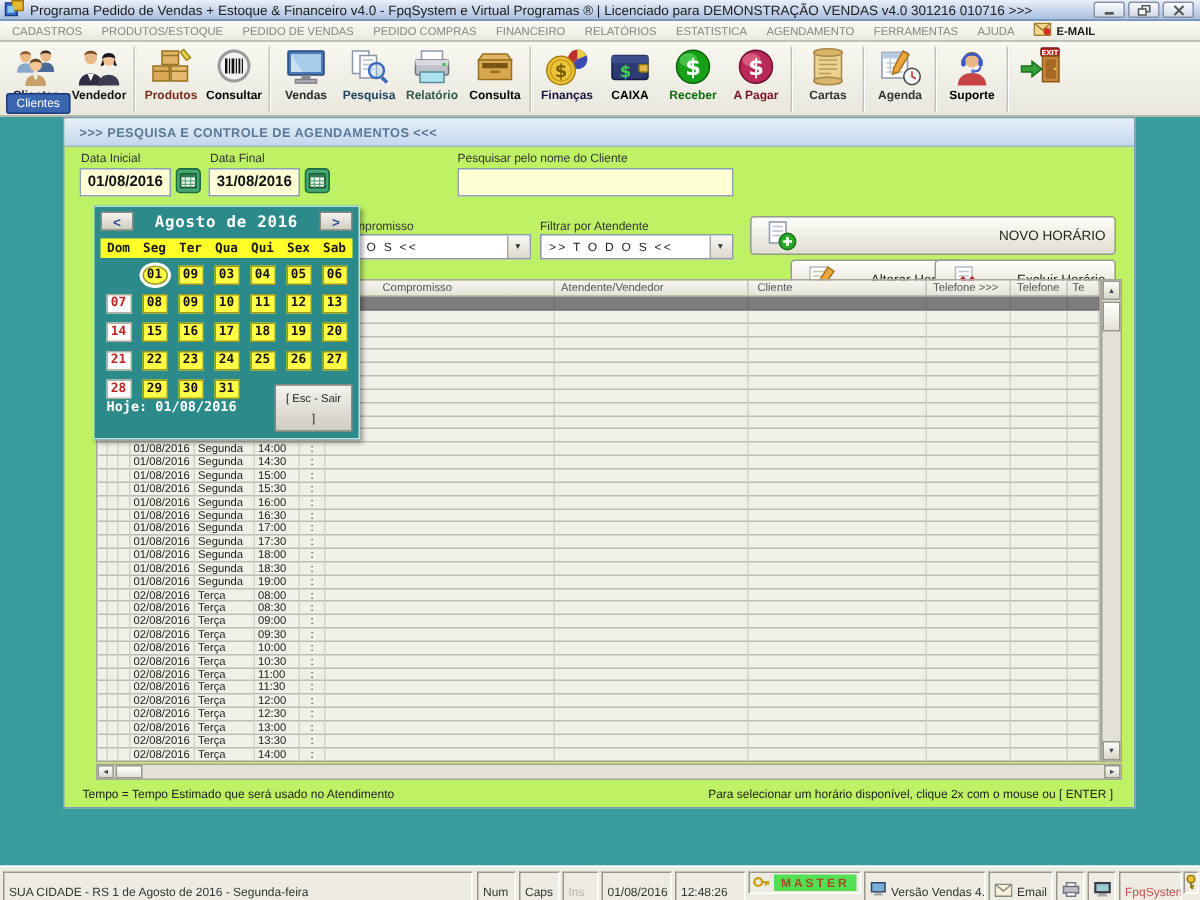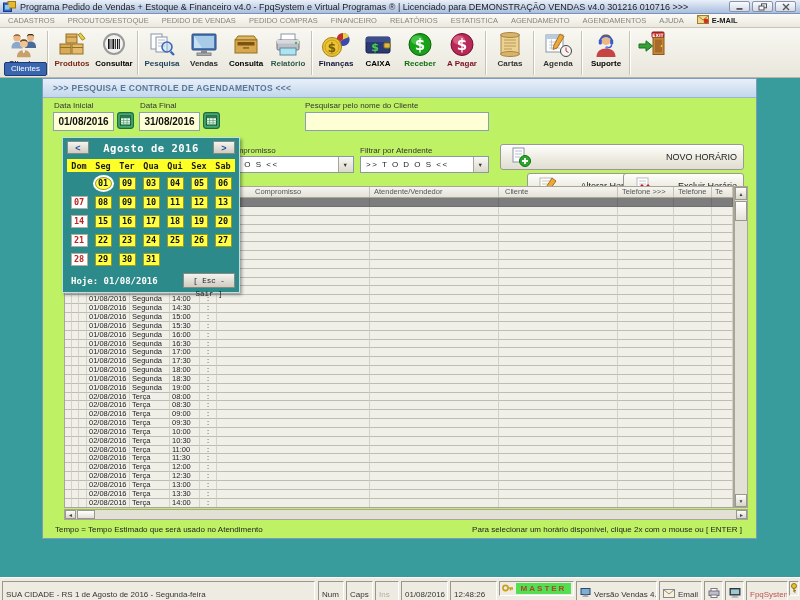--- a/index.html
+++ b/index.html
@@ -57,21 +57,21 @@
   .cal-prev{left:4px;}.cal-next{right:4px;}
   .cal-title{text-align:center;font-size:10.5px;font-weight:bold;color:#ffffff;line-height:20px;letter-spacing:0.5px;}
   .cal-dow{margin:1px 4px 0;height:13px;background:#ffff28;display:grid;grid-template-columns:repeat(7,1fr);align-items:center;text-align:center;font-size:8.5px;font-weight:bold;color:#1a1a1a;}
   .cal-grid{margin:4px 4px 0;display:grid;grid-template-columns:repeat(7,1fr);row-gap:5px;}
   .cal-cell{height:14px;display:flex;align-items:center;justify-content:center;}
   .cal-day{width:17px;height:13px;background:#ffff46;border:1px solid #9a9a20;font-size:8.5px;font-weight:bold;color:#111;display:flex;align-items:center;justify-content:center;box-sizing:border-box;font-family:inherit;}
   .cal-day.sunday{background:#ffffff;color:#c22222;border-color:#b0b0a0;}
   .cal-day.selected{border-radius:50%;box-shadow:0 0 0 2px #ffffff;}
   .cal-foot{position:absolute;left:8px;right:4px;bottom:4px;display:flex;justify-content:space-between;align-items:center;}
   .cal-today{font-size:9px;font-weight:bold;color:#ffffff;}
-  .cal-esc{width:52px;height:15px;background:linear-gradient(#f4f3ee,#cfccc0);border:1px solid #8a8a80;font-size:7.5px;text-align:center;line-height:13px;color:#222;box-sizing:border-box;font-family:Liberation Mono, monospace;}
+  .cal-esc{width:52px;height:32px;background:linear-gradient(#f4f3ee,#cfccc0);border:1px solid #8a8a80;font-size:7.5px;text-align:center;line-height:13px;color:#222;box-sizing:border-box;font-family:Liberation Sans, sans-serif;}
   
   .statusbar{position:absolute;left:0;top:577px;width:800px;height:23px;background:#eeece2;border-top:1px solid #ffffff;box-sizing:border-box;}
   .sb-box{position:absolute;top:3px;height:15px;border:1px solid;border-color:#9a978a #ffffff #ffffff #9a978a;font-size:8px;color:#333;display:flex;align-items:center;padding:12px 3px;box-sizing:border-box;gap:3px;white-space:nowrap;overflow:hidden;}
   .sb-ins{color:#b2b0a4;}
   .master-green{background:#52e052;color:#a84828;font-weight:bold;letter-spacing:2px;flex:1;text-align:center;font-size:8px;height:11px;line-height:11px;}
   .sb-brand{color:#c05050;}
 </style>
 </head>
 <body>
 
@@ -106,21 +106,21 @@
 
   <div class="menubar">
       <span class="menu-item">CADASTROS</span>
       <span class="menu-item">PRODUTOS/ESTOQUE</span>
       <span class="menu-item">PEDIDO DE VENDAS</span>
       <span class="menu-item">PEDIDO COMPRAS</span>
       <span class="menu-item">FINANCEIRO</span>
       <span class="menu-item">RELATÓRIOS</span>
       <span class="menu-item">ESTATISTICA</span>
       <span class="menu-item">AGENDAMENTO</span>
-      <span class="menu-item">AGENDAMENTOS</span>
+      <span class="menu-item">FERRAMENTAS</span>
       <span class="menu-item">AJUDA</span>
       <span class="menu-item menu-email">
         <span><svg width="12" height="9" viewBox="0 0 12 9">
             <rect x="0.5" y="0.5" width="11" height="8" fill="#f0d890" stroke="#a08030"></rect>
             <path d="M0.5 0.5L6 5l5.5-4.5" fill="none" stroke="#a08030"></path>
             <circle cx="9" cy="6" r="2.4" fill="#d03020"></circle>
           </svg></span>
         <span>E-MAIL</span>
       </span>
     </div>
@@ -136,20 +136,36 @@
             <path d="M21.5 2.7c-2.6 0-3.8 1.6-3.6 3 .8-1.8 6.4-1.8 7.2 0 .2-1.4-1-3-3.6-3z" fill="#3a2a1a"></path>
             <path d="M16 16c0-3.6 2.5-5.4 5.5-5.4S27 12.4 27 16v1H16z" fill="#4a6a9a"></path>
             <circle cx="14.8" cy="12.5" r="4" fill="#f0c494"></circle>
             <path d="M14.8 8.2c-2.8 0-4.2 1.8-4 3.4 1-2 7-2 8 0 .2-1.6-1.2-3.4-4-3.4z" fill="#6a4a22"></path>
             <path d="M8 25.5c0-4.2 3-6.6 6.8-6.6s6.8 2.4 6.8 6.6v.8H8z" fill="#c8a06a"></path>
             <path d="M13.2 19.2h3.2l-1.6 3.4z" fill="#fff"></path>
           </svg>
         </span>
         <span class="tb-label" style="color:#14143c">Clientes</span>
       </div>
+      <div class="tb-item">
+        <span class="tb-icon">
+          <svg width="30" height="27" viewBox="0 0 30 27">
+            <circle cx="9.5" cy="7.5" r="4.2" fill="#eab887"></circle>
+            <path d="M9.5 2.8c-3 0-4.5 1.8-4.2 3.4 1-2 7.4-2 8.4 0 .3-1.6-1.2-3.4-4.2-3.4z" fill="#7a4a20"></path>
+            <path d="M1.5 26c0-5.4 3.6-8 8-8s8 2.6 8 8z" fill="#2e2e42"></path>
+            <path d="M7.4 18.4h4.2L9.5 23z" fill="#fff"></path>
+            <circle cx="21.5" cy="9" r="4" fill="#f0c494"></circle>
+            <path d="M21.5 4.4c-3 0-4.6 2-4.3 4.2.4-1 1.6-1.6 4.3-1.6s3.9.6 4.3 1.6c.3-2.2-1.3-4.2-4.3-4.2z" fill="#14141c"></path>
+            <path d="M17.6 8.4c-.6 2.4-1 3.4-1.6 4.2 1.2.4 2 .2 2.4-.6z" fill="#14141c"></path>
+            <path d="M25.4 8.4c.6 2.4 1 3.4 1.6 4.2-1.2.4-2 .2-2.4-.6z" fill="#14141c"></path>
+            <path d="M14.5 26c0-4.8 3.2-7.2 7-7.2s7 2.4 7 7.2z" fill="#3c3c50"></path>
+          </svg>
+        </span>
+        <span class="tb-label" style="color:#141414">Vendedor</span>
+      </div>
       <div class="tb-sep"></div>
       <div class="tb-item">
         <span class="tb-icon">
           <svg width="30" height="27" viewBox="0 0 30 27">
             <rect x="9" y="3" width="11" height="9" fill="#e0b468" stroke="#96701c"></rect>
             <path d="M9 6h11" stroke="#96701c"></path>
             <rect x="3" y="13" width="11" height="10" fill="#d8aa58" stroke="#96701c"></rect>
             <rect x="15" y="13" width="11" height="10" fill="#e4ba70" stroke="#96701c"></rect>
             <path d="M3 16.5h11M15 16.5h11" stroke="#96701c"></path>
             <path d="M23.5 2l4.5 5.5-2.8 1.7-4-5.4z" fill="#e8d048" stroke="#a08820"></path>
@@ -171,65 +187,65 @@
               <rect x="20.2" y="8" width="0.8" height="10"></rect>
             </g>
           </svg>
         </span>
         <span class="tb-label" style="color:#000000">Consultar</span>
       </div>
       <div class="tb-sep"></div>
       <div class="tb-item">
         <span class="tb-icon">
           <svg width="30" height="27" viewBox="0 0 30 27">
+            <rect x="3" y="3" width="24" height="16" rx="1" fill="#4a7ab8" stroke="#26477a"></rect>
+            <rect x="5" y="5" width="20" height="12" fill="#a8cce8"></rect>
+            <path d="M5 5l8 12H5z" fill="#c8e0f4"></path>
+            <rect x="12" y="19" width="6" height="3" fill="#8a8a92"></rect>
+            <rect x="8" y="22" width="14" height="2.4" fill="#b0b0b8" stroke="#808088"></rect>
+          </svg>
+        </span>
+        <span class="tb-label" style="color:#2a2a2a">Vendas</span>
+      </div>
+      <div class="tb-item">
+        <span class="tb-icon">
+          <svg width="30" height="27" viewBox="0 0 30 27">
             <rect x="4" y="3" width="11" height="15" fill="#fff" stroke="#8a96aa"></rect>
             <rect x="9" y="6" width="11" height="15" fill="#fdfdfd" stroke="#8a96aa"></rect>
             <g stroke="#b8c0cc">
               <path d="M11 9h7M11 12h7M11 15h7"></path>
             </g>
             <circle cx="20" cy="16" r="5" fill="rgba(160,200,240,0.35)" stroke="#3a6ab8" stroke-width="1.6"></circle>
             <path d="M23.6 20.6L27 24" stroke="#3a6ab8" stroke-width="2.4"></path>
           </svg>
         </span>
         <span class="tb-label" style="color:#23445e">Pesquisa</span>
       </div>
       <div class="tb-item">
         <span class="tb-icon">
           <svg width="30" height="27" viewBox="0 0 30 27">
-            <rect x="3" y="3" width="24" height="16" rx="1" fill="#4a7ab8" stroke="#26477a"></rect>
-            <rect x="5" y="5" width="20" height="12" fill="#a8cce8"></rect>
-            <path d="M5 5l8 12H5z" fill="#c8e0f4"></path>
-            <rect x="12" y="19" width="6" height="3" fill="#8a8a92"></rect>
-            <rect x="8" y="22" width="14" height="2.4" fill="#b0b0b8" stroke="#808088"></rect>
-          </svg>
-        </span>
-        <span class="tb-label" style="color:#2a2a2a">Vendas</span>
-      </div>
-      <div class="tb-item">
-        <span class="tb-icon">
-          <svg width="30" height="27" viewBox="0 0 30 27">
-            <path d="M4 9l3-4h16l3 4z" fill="#e0b468" stroke="#96701c"></path>
-            <rect x="4" y="9" width="22" height="13" fill="#d8a850" stroke="#96701c"></rect>
-            <rect x="6.5" y="11" width="17" height="3.5" fill="#7a5410"></rect>
-            <rect x="12" y="16" width="6" height="1.8" fill="#96701c"></rect>
-          </svg>
-        </span>
-        <span class="tb-label" style="color:#000000">Consulta</span>
-      </div>
-      <div class="tb-item">
-        <span class="tb-icon">
-          <svg width="30" height="27" viewBox="0 0 30 27">
             <rect x="8" y="3" width="14" height="7" fill="#ffffff" stroke="#8a96aa"></rect>
             <rect x="4" y="9" width="22" height="10" rx="1.5" fill="#c0c0c8" stroke="#70707a"></rect>
             <rect x="4" y="9" width="22" height="3.5" fill="#d8d8e0"></rect>
             <rect x="7" y="17" width="16" height="7" fill="#aee4f0" stroke="#5a8a9a"></rect>
             <circle cx="23" cy="12" r="1.2" fill="#40c040"></circle>
           </svg>
         </span>
         <span class="tb-label" style="color:#2f5a4a">Relatório</span>
+      </div>
+      <div class="tb-item">
+        <span class="tb-icon">
+          <svg width="30" height="27" viewBox="0 0 30 27">
+            <path d="M4 9l3-4h16l3 4z" fill="#e0b468" stroke="#96701c"></path>
+            <rect x="4" y="9" width="22" height="13" fill="#d8a850" stroke="#96701c"></rect>
+            <rect x="6.5" y="11" width="17" height="3.5" fill="#7a5410"></rect>
+            <rect x="12" y="16" width="6" height="1.8" fill="#96701c"></rect>
+          </svg>
+        </span>
+        <span class="tb-label" style="color:#000000">Consulta</span>
       </div>
       <div class="tb-sep"></div>
       <div class="tb-item">
         <span class="tb-icon">
           <svg width="30" height="27" viewBox="0 0 30 27">
             <path d="M22 2a6.5 6.5 0 1 1-5 10.5L22 8.5z" fill="#3a4ab0"></path>
             <path d="M22 2a6.5 6.5 0 0 0-5 10.5L22 8.5z" fill="#c03030"></path>
             <path d="M22 2a6.5 6.5 0 0 1 6 4l-6 2.5z" fill="#e8d040"></path>
             <circle cx="11" cy="16" r="9.5" fill="#ecc437" stroke="#a8810e"></circle>
             <circle cx="11" cy="16" r="7" fill="none" stroke="#c89c1c"></circle>

